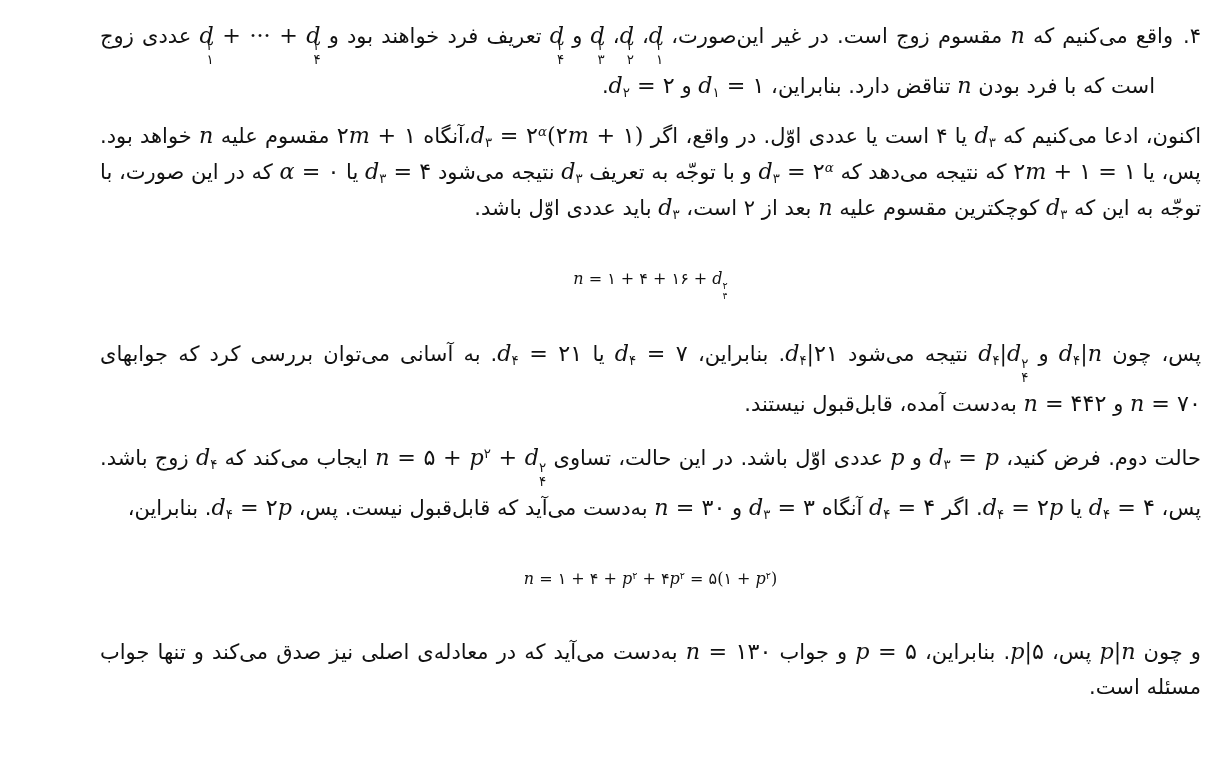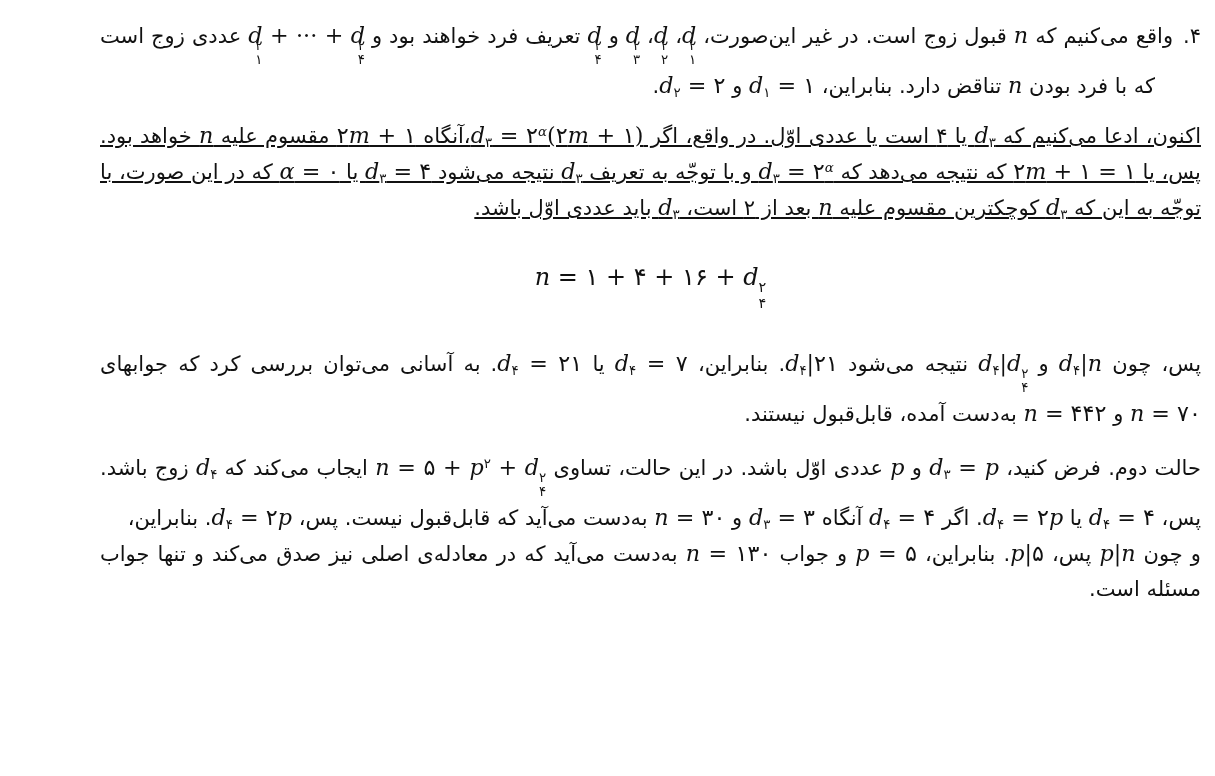--- a/index.html
+++ b/index.html
@@ -22,21 +22,21 @@
   .para {
     text-align: justify;
     text-align-last: right;
   }
   .hang {
     padding-right: 46px;
     text-indent: -46px;
   }
   .item-label { margin-left: 10px; }
   .p-gap-sm { margin-bottom: 14px; }
-  .p-gap-md { margin-bottom: 0; text-decoration: underline; }
+  .p-gap-md { margin-bottom: 0; }
   .p-gap-lg { margin-bottom: 18px; }
   .math {
     direction: ltr;
     unicode-bidi: isolate;
     font-family: "DejaVu Serif", "DejaVu Sans", serif;
     font-size: 1.06em;
     white-space: nowrap;
   }
   .it { font-style: italic; }
   .sup { font-size: .6em; vertical-align: .55em; line-height: 0; }
@@ -49,28 +49,28 @@
     line-height: 1.05;
     text-align: left;
   }
   .srow { display: block; height: 1.1em; }
   .eq {
     text-align: center;
     text-align-last: center;
     margin: 30px 0 34px 0;
     line-height: 42px;
   }
-  .eq .math { font-size: 24px; }
+  .eq .math { font-size: 16px; }
 </style>
 </head>
 <body>
 
 <div class="page">
   <div class="doc">
-      <div class="para hang p-gap-sm"><span class="item-label">۴.</span><span class="fa">واقع می‌کنیم که </span><span class="math" dir="ltr"><span class="it">n</span></span><span class="fa"> قبول زوج است. در غیر این‌صورت، </span><span class="math" dir="ltr"><span class="it">d</span><span class="stack">
+      <div class="para hang p-gap-sm"><span class="item-label">۴.</span><span class="fa">واقع می‌کنیم که </span><span class="math" dir="ltr"><span class="it">n</span></span><span class="fa"> مقسوم زوج است. در غیر این‌صورت، </span><span class="math" dir="ltr"><span class="it">d</span><span class="stack">
             <span class="srow">۲</span>
             <span class="srow">۱</span>
           </span></span><span class="fa">، </span><span class="math" dir="ltr"><span class="it">d</span><span class="stack">
             <span class="srow">۲</span>
             <span class="srow">۲</span>
           </span></span><span class="fa">، </span><span class="math" dir="ltr"><span class="it">d</span><span class="stack">
             <span class="srow">۲</span>
             <span class="srow">۳</span>
           </span></span><span class="fa"> و </span><span class="math" dir="ltr"><span class="it">d</span><span class="stack">
             <span class="srow">۲</span>
@@ -88,15 +88,16 @@
             <span class="srow">۴</span>
           </span></span></div>
       <div class="para p-gap-lg"><span class="fa">پس، چون </span><span class="math" dir="ltr"><span class="it">d</span><span class="sub">۴</span>|<span class="it">n</span></span><span class="fa"> و </span><span class="math" dir="ltr"><span class="it">d</span><span class="sub">۴</span>|<span class="it">d</span><span class="stack">
             <span class="srow">۲</span>
             <span class="srow">۴</span>
           </span></span><span class="fa"> نتیجه می‌شود </span><span class="math" dir="ltr"><span class="it">d</span><span class="sub">۴</span>|۲۱</span><span class="fa">. بنابراین، </span><span class="math" dir="ltr"><span class="it">d</span><span class="sub">۴</span> = ۷</span><span class="fa"> یا </span><span class="math" dir="ltr"><span class="it">d</span><span class="sub">۴</span> = ۲۱</span><span class="fa">. به آسانی می‌توان بررسی کرد که جوابهای </span><span class="math" dir="ltr"><span class="it">n</span> = ۷۰</span><span class="fa"> و </span><span class="math" dir="ltr"><span class="it">n</span> = ۴۴۲</span><span class="fa"> به‌دست آمده، قابل‌قبول نیستند.</span></div>
       <div class="para"><span class="fa">حالت دوم. فرض کنید، </span><span class="math" dir="ltr"><span class="it">d</span><span class="sub">۳</span> = <span class="it">p</span></span><span class="fa"> و </span><span class="math" dir="ltr"><span class="it">p</span></span><span class="fa"> عددی اوّل باشد. در این حالت، تساوی </span><span class="math" dir="ltr"><span class="it">n</span> = ۵ + <span class="it">p</span><span class="sup">۲</span> + <span class="it">d</span><span class="stack">
             <span class="srow">۲</span>
             <span class="srow">۴</span>
           </span></span><span class="fa"> ایجاب می‌کند که </span><span class="math" dir="ltr"><span class="it">d</span><span class="sub">۴</span></span><span class="fa"> زوج باشد. پس، </span><span class="math" dir="ltr"><span class="it">d</span><span class="sub">۴</span> = ۴</span><span class="fa"> یا </span><span class="math" dir="ltr"><span class="it">d</span><span class="sub">۴</span> = ۲<span class="it">p</span></span><span class="fa">. اگر </span><span class="math" dir="ltr"><span class="it">d</span><span class="sub">۴</span> = ۴</span><span class="fa"> آنگاه </span><span class="math" dir="ltr"><span class="it">d</span><span class="sub">۳</span> = ۳</span><span class="fa"> و </span><span class="math" dir="ltr"><span class="it">n</span> = ۳۰</span><span class="fa"> به‌دست می‌آید که قابل‌قبول نیست. پس، </span><span class="math" dir="ltr"><span class="it">d</span><span class="sub">۴</span> = ۲<span class="it">p</span></span><span class="fa">. بنابراین،</span></div>
+      <div class="eq"><span class="math" dir="ltr"><span class="it">n</span> = ۱ + ۴ + <span class="it">p</span><span class="sup">۲</span> + ۴<span class="it">p</span><span class="sup">۲</span> = ۵(۱ + <span class="it">p</span><span class="sup">۲</span>)</span></div>
       <div class="para"><span class="fa">و چون </span><span class="math" dir="ltr"><span class="it">p</span>|<span class="it">n</span></span><span class="fa"> پس، </span><span class="math" dir="ltr"><span class="it">p</span>|۵</span><span class="fa">. بنابراین، </span><span class="math" dir="ltr"><span class="it">p</span> = ۵</span><span class="fa"> و جواب </span><span class="math" dir="ltr"><span class="it">n</span> = ۱۳۰</span><span class="fa"> به‌دست می‌آید که در معادله‌ی اصلی نیز صدق می‌کند و تنها جواب مسئله است.</span></div>
     </div>
 </div>
 
 </body></html>

